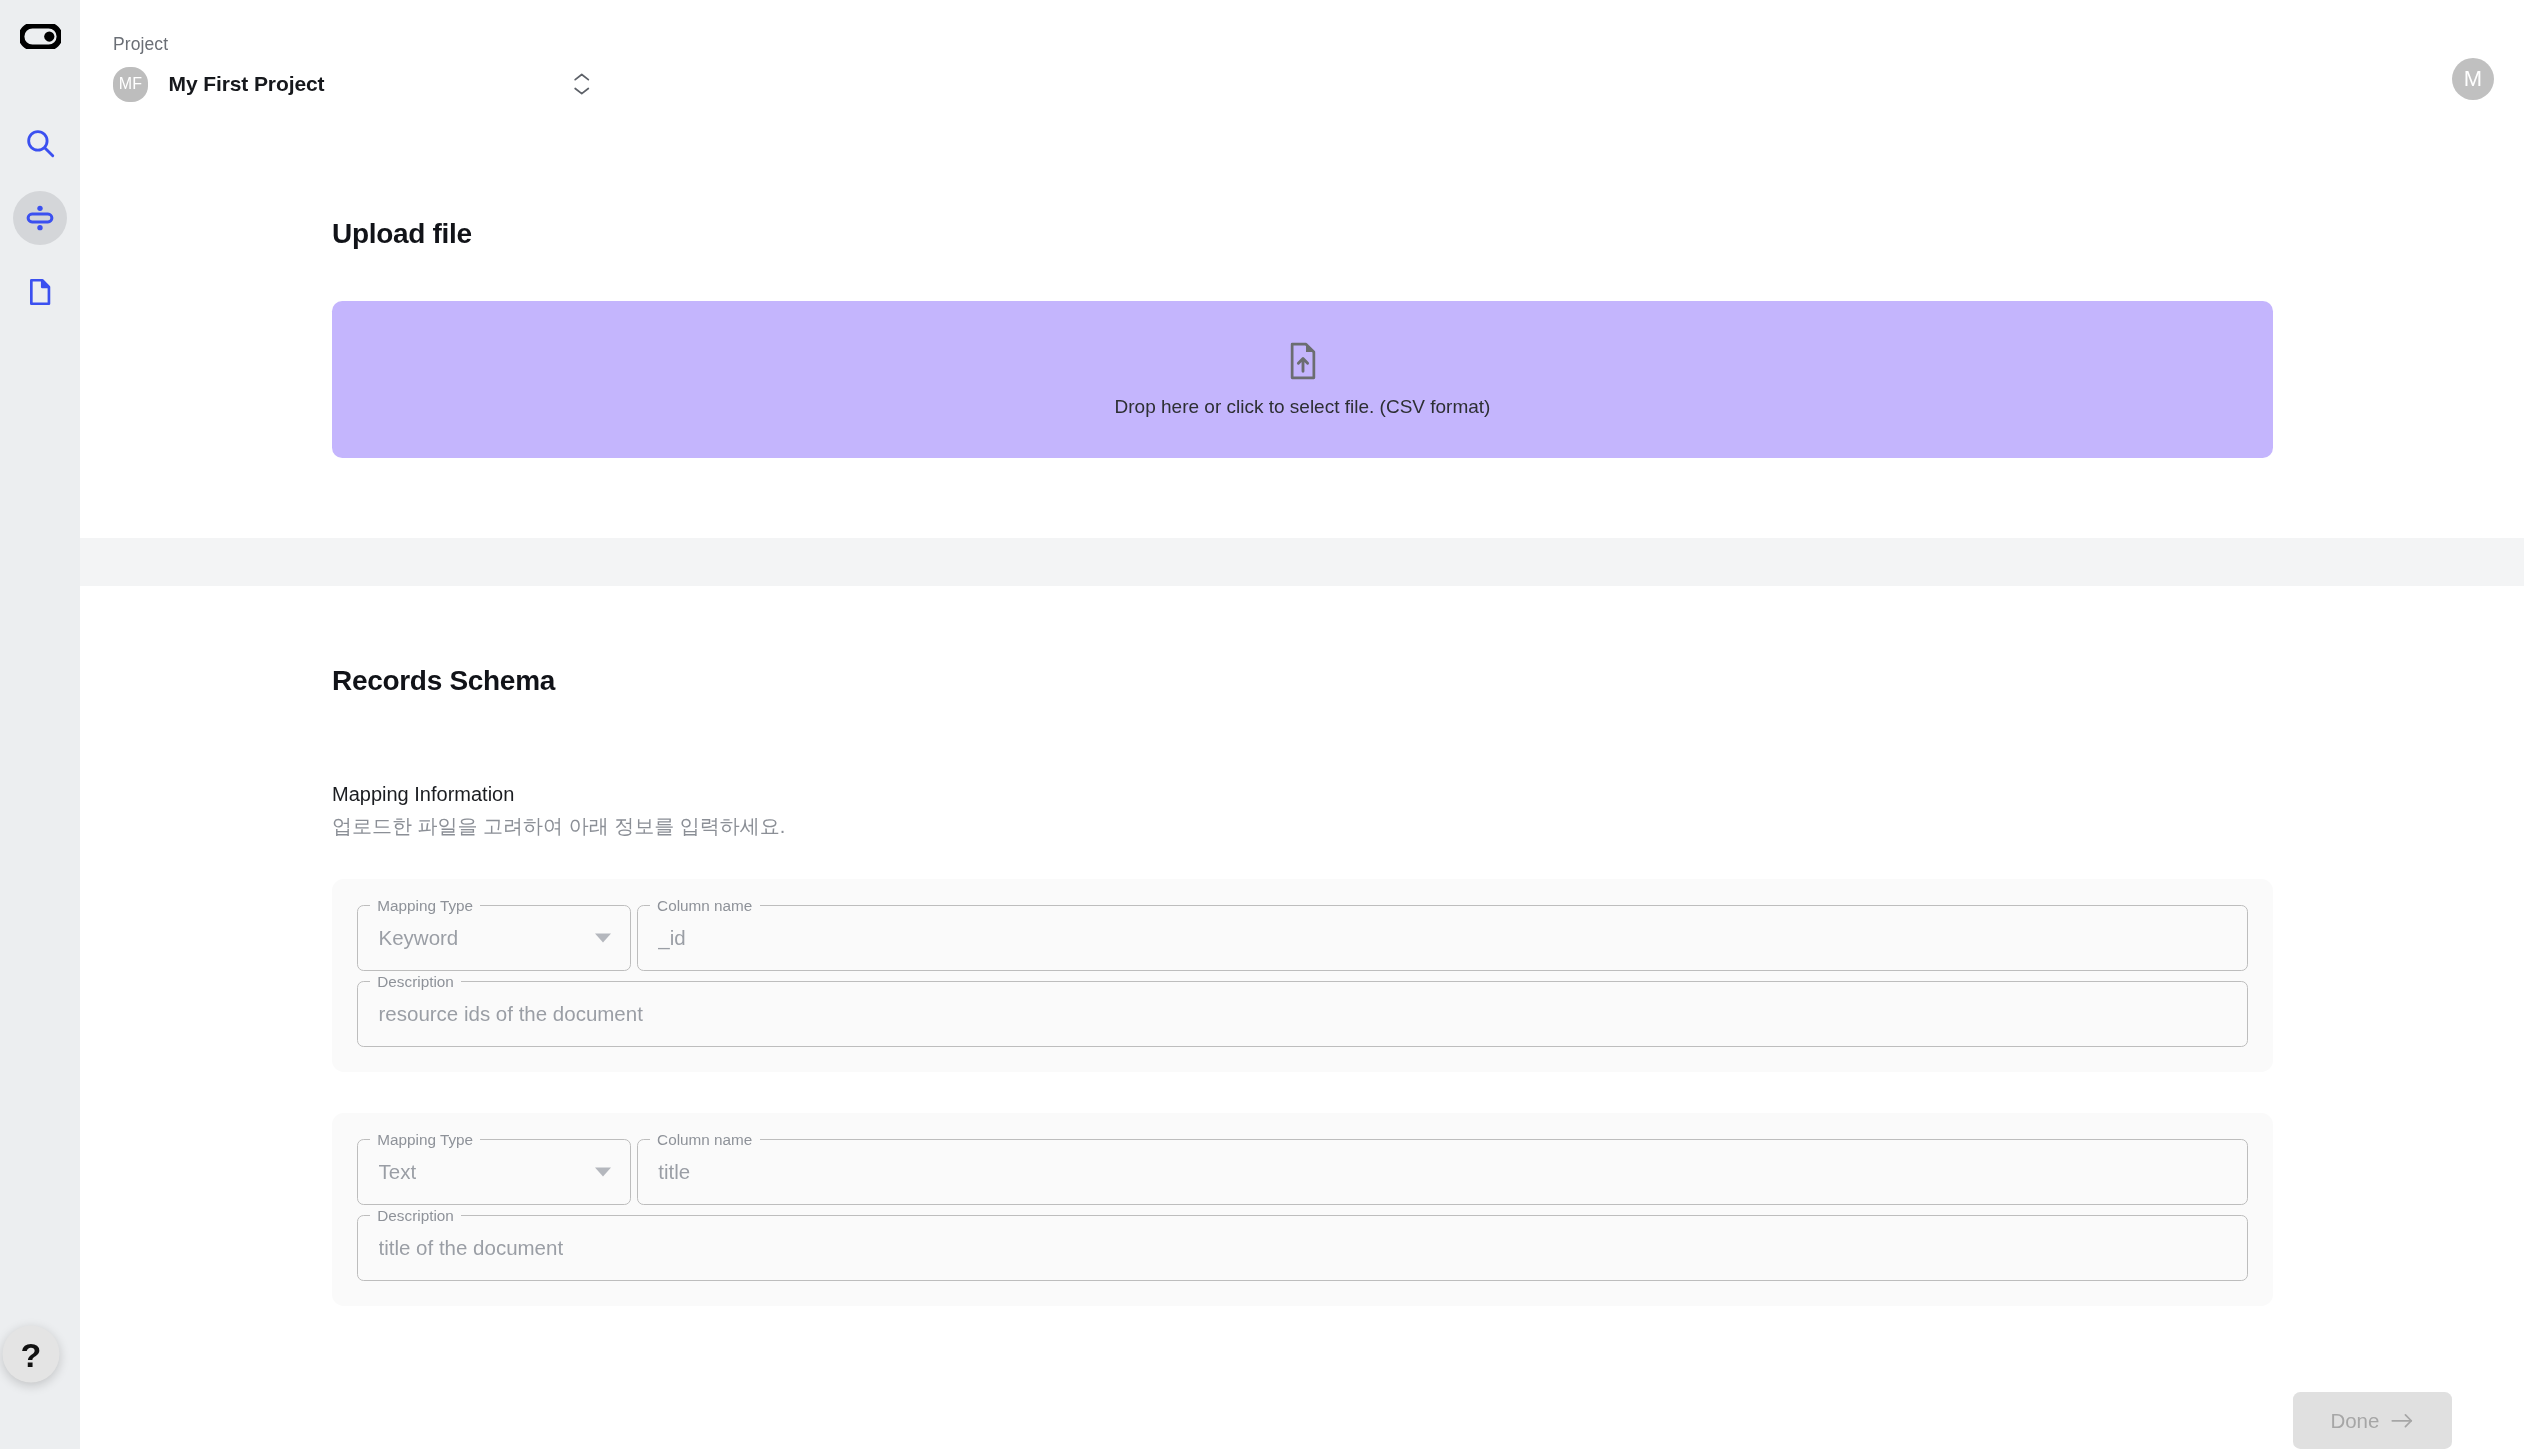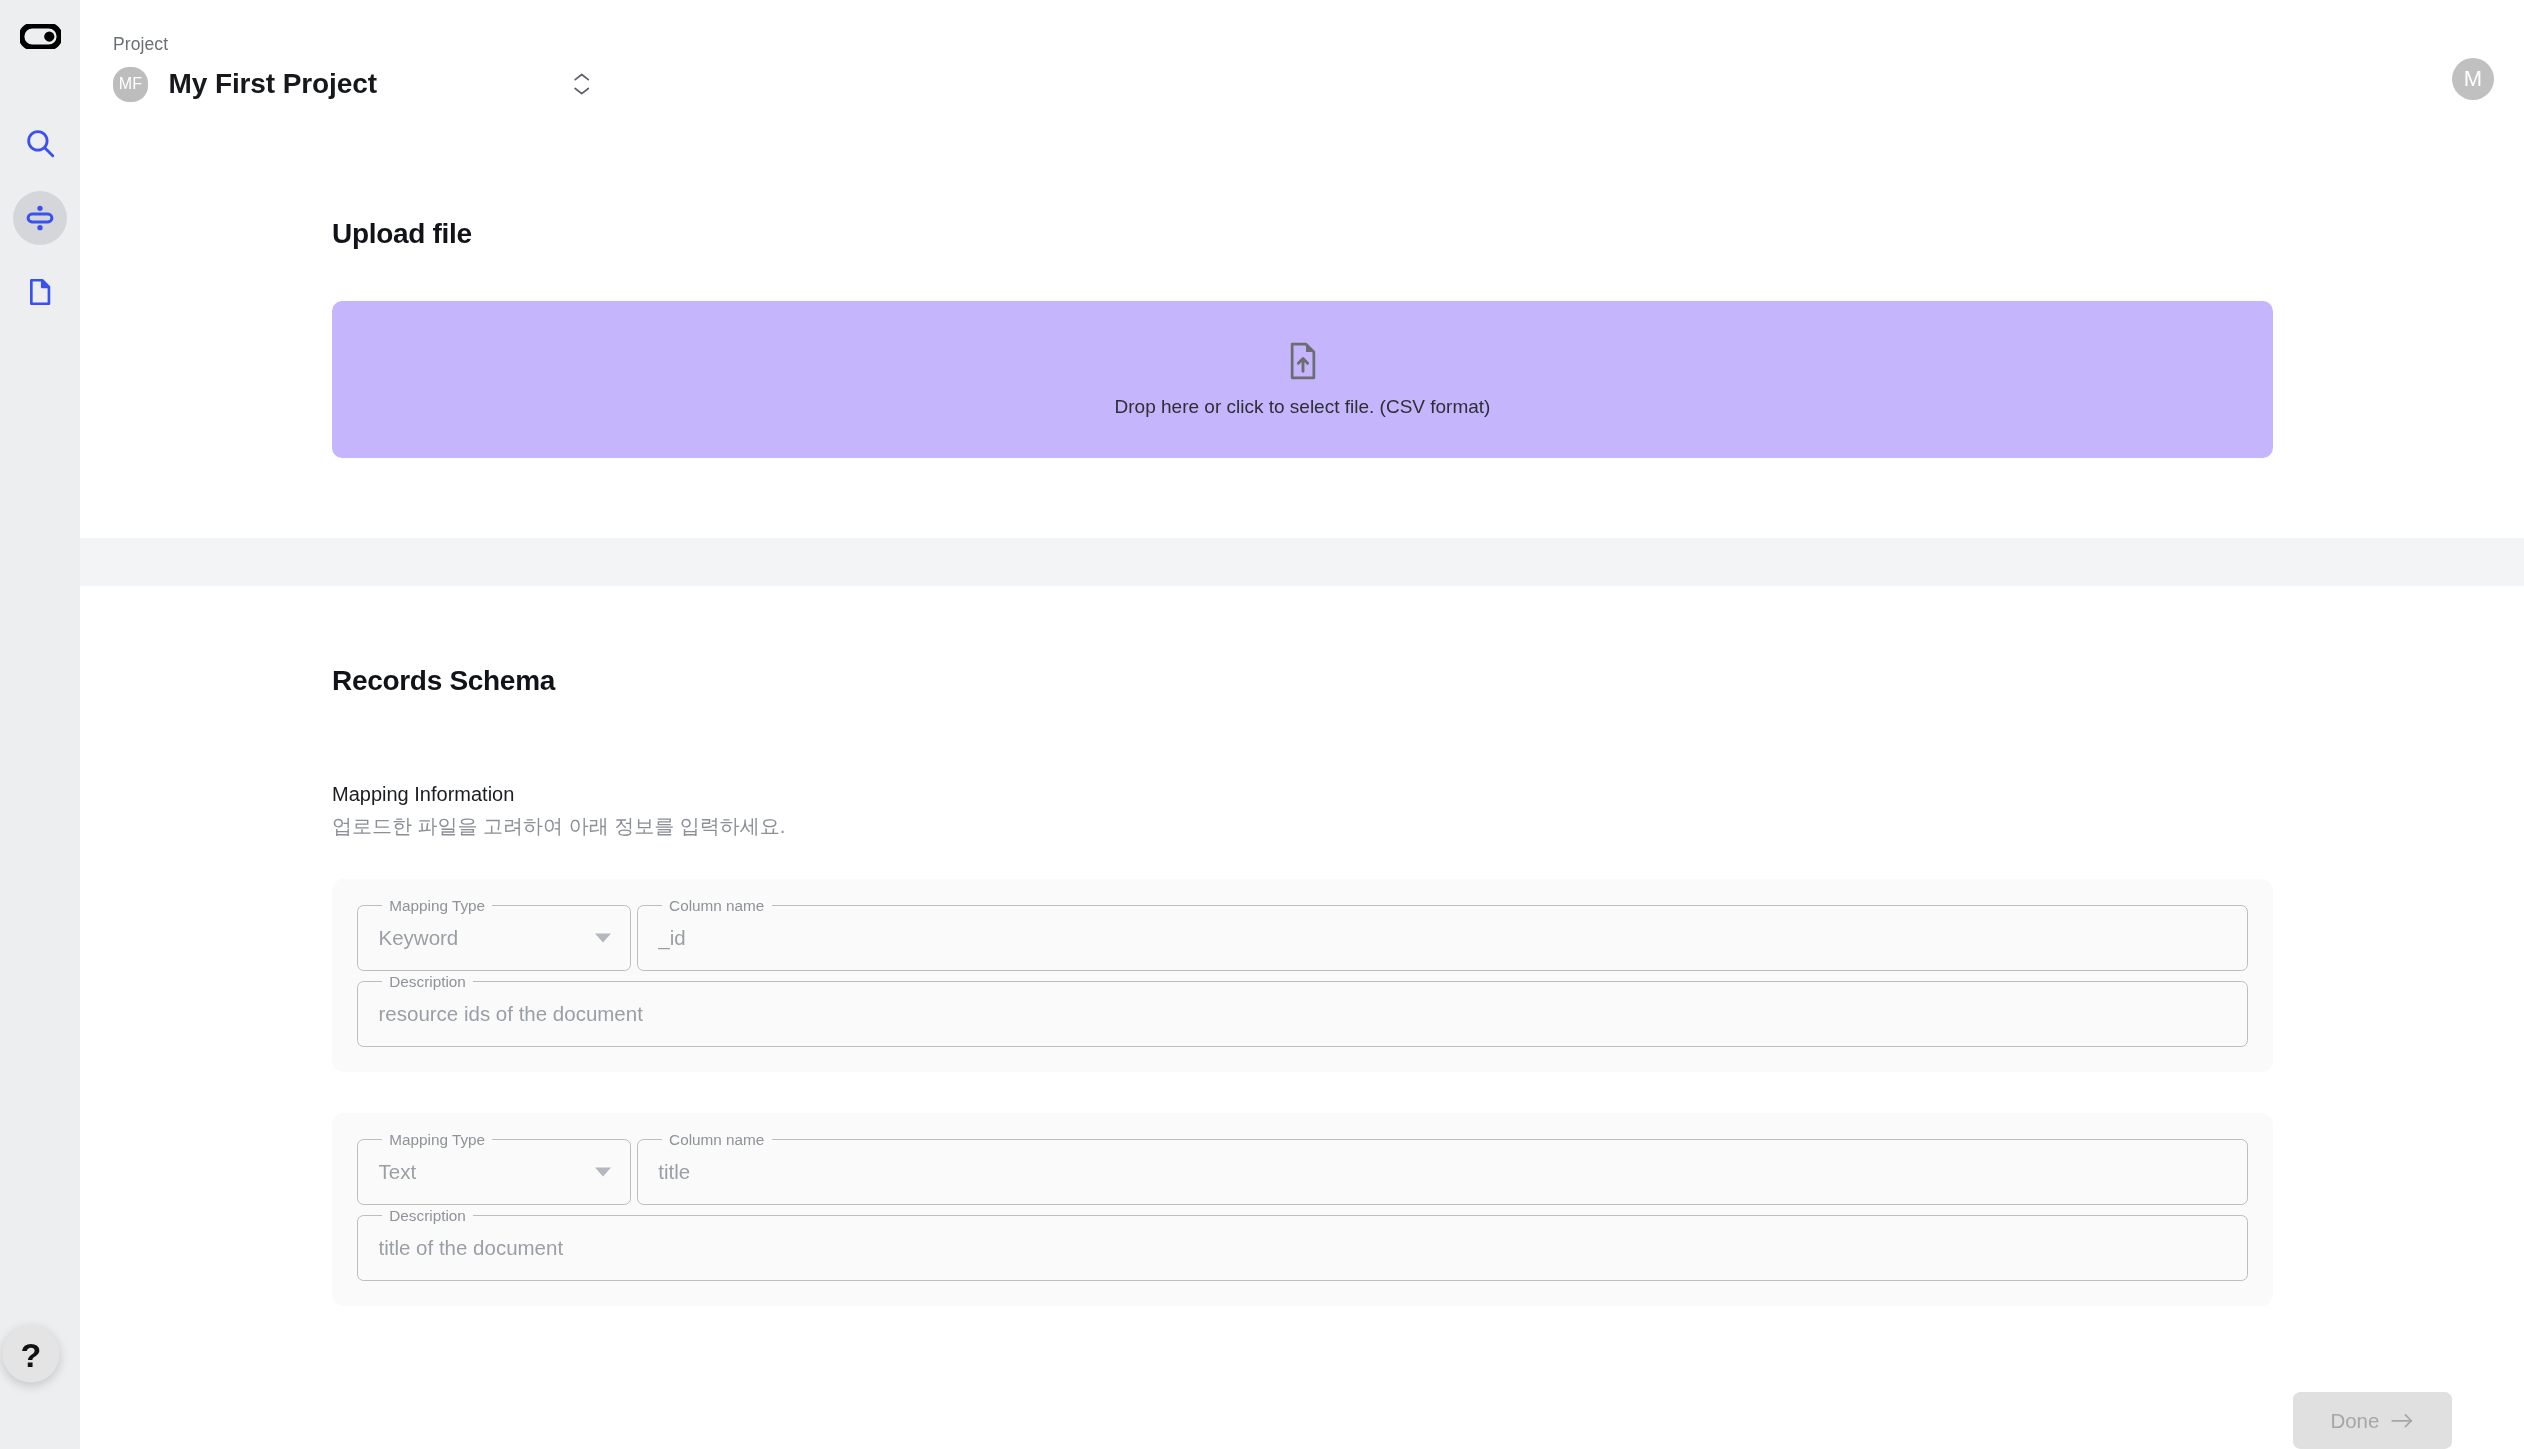--- a/index.html
+++ b/index.html
@@ -122,21 +122,21 @@
     color: #fff;
     font-size: 16px;
     font-weight: 500;
     display: flex;
     align-items: center;
     justify-content: center;
     letter-spacing: 0.2px;
   }
   .project-name {
     margin-left: 20.5px;
-    font-size: 28px;
+    font-size: 21px;
     font-weight: 700;
     color: #16181c;
     letter-spacing: -0.1px;
   }
   .project-chevrons {
     position: absolute;
     left: 460px;
     top: 50%;
     transform: translateY(-50%);
     display: flex;
@@ -242,21 +242,21 @@
     align-items: center;
     padding: 0 20.5px;
   }
   .field.select { width: 274px; min-width: 274px; cursor: pointer; }
   .field.grow { flex: 1; }
   .field.desc { margin-top: 10px; }
 
   .field-legend {
     position: absolute;
     top: -8.8px;
-    left: 24px;
+    left: 12px;
     background: #fafafa;
     padding: 0 7.3px;
     font-size: 15.3px;
     color: #8e9299;
     line-height: 16px;
     white-space: nowrap;
   }
   .field-value {
     font-size: 20.5px;
     color: #9a9ea5;

